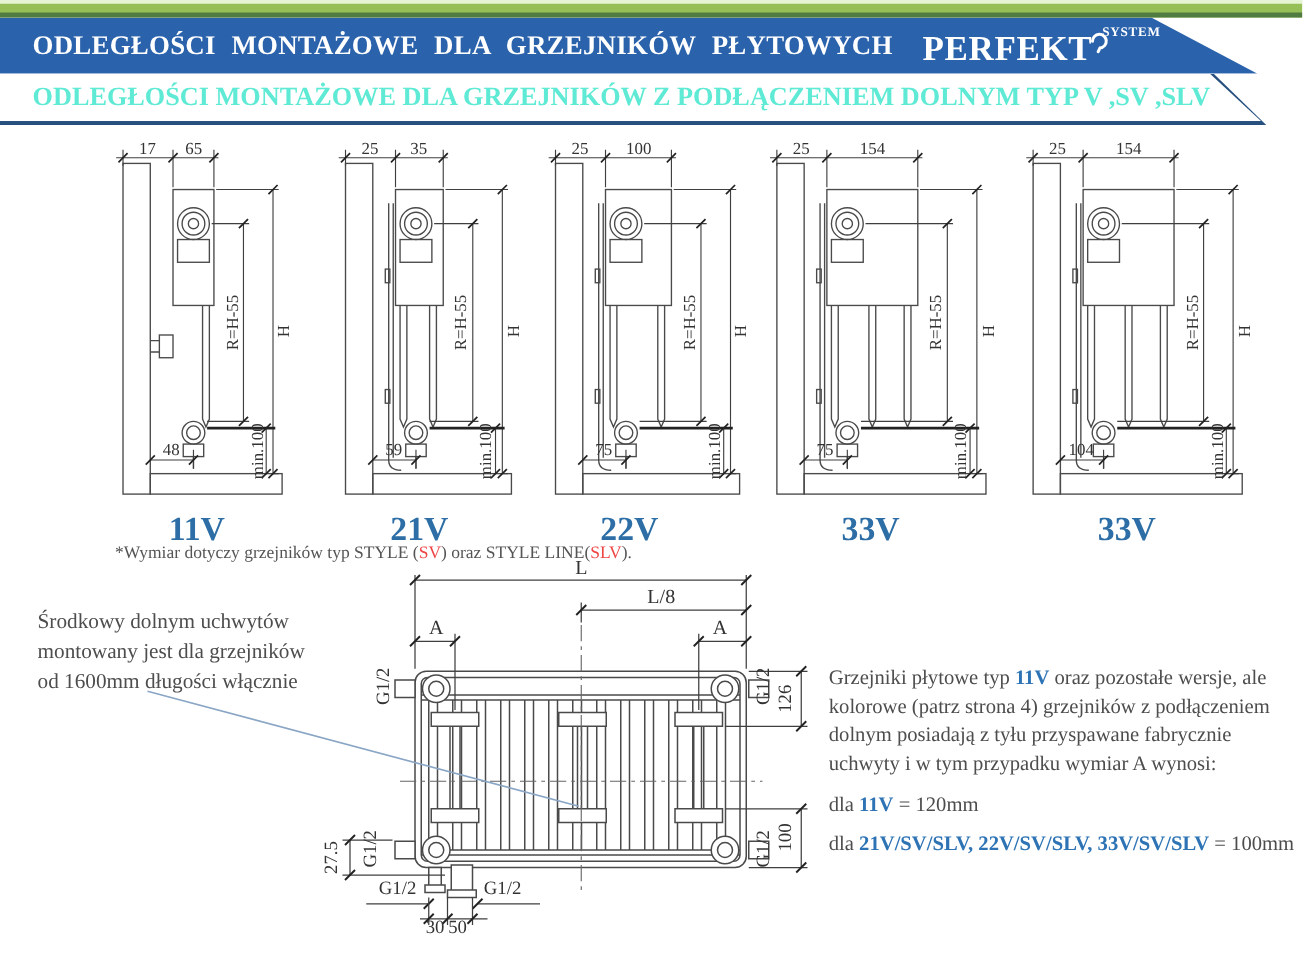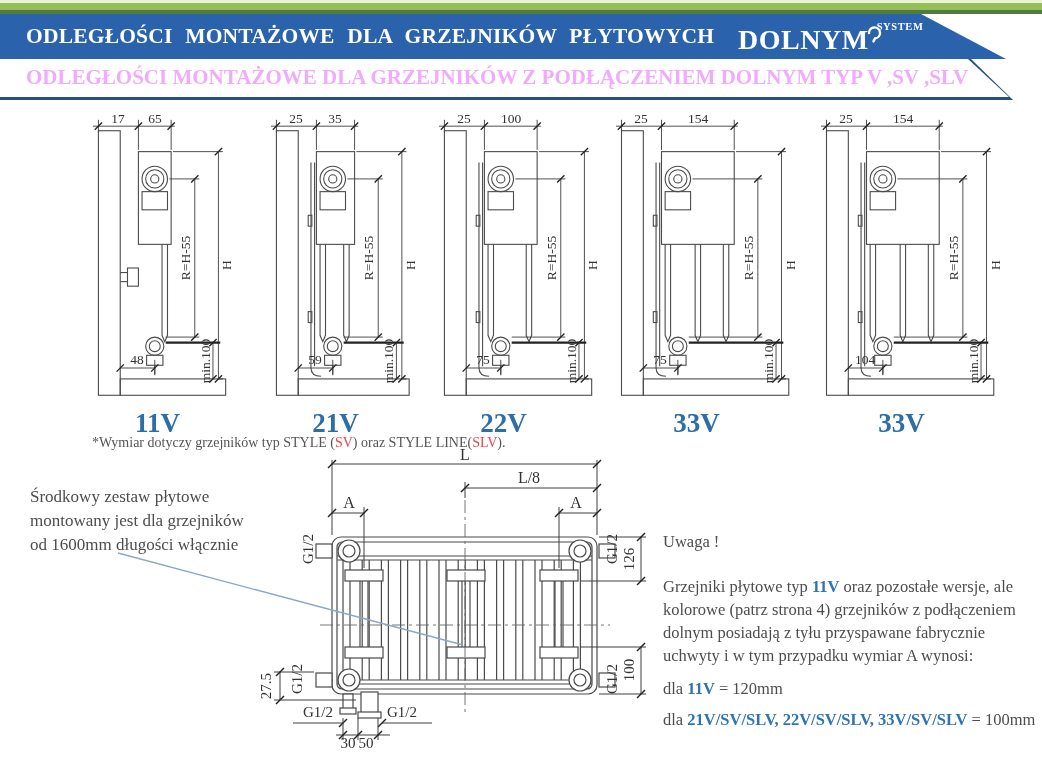--- a/index.html
+++ b/index.html
@@ -14,21 +14,21 @@
   .band1-inner{position:absolute;left:26px;top:0;height:45px;display:flex;align-items:center;white-space:nowrap}
   .title1{color:#fff;font-weight:bold;font-size:21.5px;word-spacing:7px;letter-spacing:.2px}
   .brand-wrap{display:inline-flex;align-items:flex-end;margin-left:24px}
   .brand{color:#fff;font-weight:800;font-size:28px;letter-spacing:.5px;line-height:26px}
   .brand-swoosh{margin:0 1px 10px -2px}
   .brand-sub{color:#fff;font-size:10.5px;font-weight:600;letter-spacing:.6px;margin-left:-6px;margin-bottom:21px}
   .band2{position:absolute;top:59px;left:0;width:1013px;height:41px;background:#27507e;
          clip-path:polygon(0 0,971px 0,100% 100%,0 100%)}
   .band2-in{position:absolute;top:0;left:0;width:1009px;height:38px;background:#fff;
             clip-path:polygon(0 0,968px 0,100% 100%,0 100%)}
-  .title2{position:absolute;left:26px;top:6px;font-size:21px;font-weight:bold;color:#f0abfc;white-space:nowrap}
+  .title2{position:absolute;left:26px;top:6px;font-size:21px;font-weight:bold;color:#5eead4;white-space:nowrap}
 
   
   .figs{position:absolute;top:108px;left:0;width:1042px;height:330px}
   .fig{position:absolute;top:0;height:330px}
   .fig svg{position:absolute;left:0;top:0}
   .dl{position:absolute;font-size:13.5px;color:#333;white-space:nowrap;transform:translate(-50%,-50%)}
   .dlv{position:absolute;font-size:13.5px;color:#333;white-space:nowrap;transform:translate(-50%,-50%) rotate(-90deg)}
   .figtype{position:absolute;top:300px;left:0;width:100%;text-align:center;
            font-size:27px;font-weight:bold;color:#2c6ea5}
 
@@ -71,21 +71,21 @@
         <path d="M0 .5H26 M0 8.5H26 M7 0V8 M19.5 8V16" stroke="#8a8a8a" stroke-width="1" fill="none"></path>
       </pattern>
     </defs>
   </svg>
 
   <div class="green-strip"></div>
   <div class="band1">
     <div class="band1-inner">
       <span class="title1">ODLEGŁOŚCI MONTAŻOWE DLA GRZEJNIKÓW PŁYTOWYCH</span>
       <span class="brand-wrap">
-        <span class="brand">DOLNYM</span>
+        <span class="brand">PERFEKT</span>
         <svg class="brand-swoosh" width="15" height="18" viewBox="0 0 15 18">
           <path d="M2 8 a5.5 5.5 0 1 1 6 5.4 l-1.5 3" stroke="#fff" stroke-width="2.4" fill="none" stroke-linecap="round"></path>
         </svg>
         <span class="brand-sub">SYSTEM</span>
       </span>
     </div>
   </div>
   <div class="band2">
     <div class="band2-in"></div>
     <span class="title2">ODLEGŁOŚCI MONTAŻOWE DLA GRZEJNIKÓW Z PODŁĄCZENIEM DOLNYM TYP V ,SV ,SLV</span>
@@ -488,28 +488,27 @@
     <span class="mlv" style="left:297px;top:239px">G1/2</span>
     <span class="mlv" style="left:612px;top:239px">G1/2</span>
     <span class="mlv" style="left:629px;top:230px">100</span>
     <span class="mlv" style="left:266px;top:246px">27.5</span>
     <span class="ml" style="left:318px;top:272px">G1/2</span>
     <span class="ml" style="left:402px;top:272px">G1/2</span>
     <span class="ml" style="left:348px;top:303px">30</span>
     <span class="ml" style="left:366px;top:303px">50</span>
 
     <div class="leftnote">
-      <div>Środkowy zestaw płytowe</div>
+      <div>Środkowy dolnym uchwytów</div>
       <div>montowany jest dla grzejników</div>
       <div>od 1600mm długości włącznie</div>
     </div>
 
 
     <div class="uwaga">
-      <p class="hd">Uwaga !</p>
       <p>
         <span>Grzejniki płytowe typ </span><span class="bb">11V</span><span> oraz pozostałe wersje, ale kolorowe (patrz strona 4) grzejników z podłączeniem dolnym posiadają z tyłu przyspawane fabrycznie uchwyty i w tym przypadku wymiar A wynosi:</span>
       </p>
       <p class="dla">
         <span>dla </span><span class="bb">11V</span><span> = 120mm</span>
       </p>
       <p class="dla">
         <span>dla </span><span class="bb">21V/SV/SLV, 22V/SV/SLV, 33V/SV/SLV</span><span> = 100mm</span>
       </p>
     </div>

